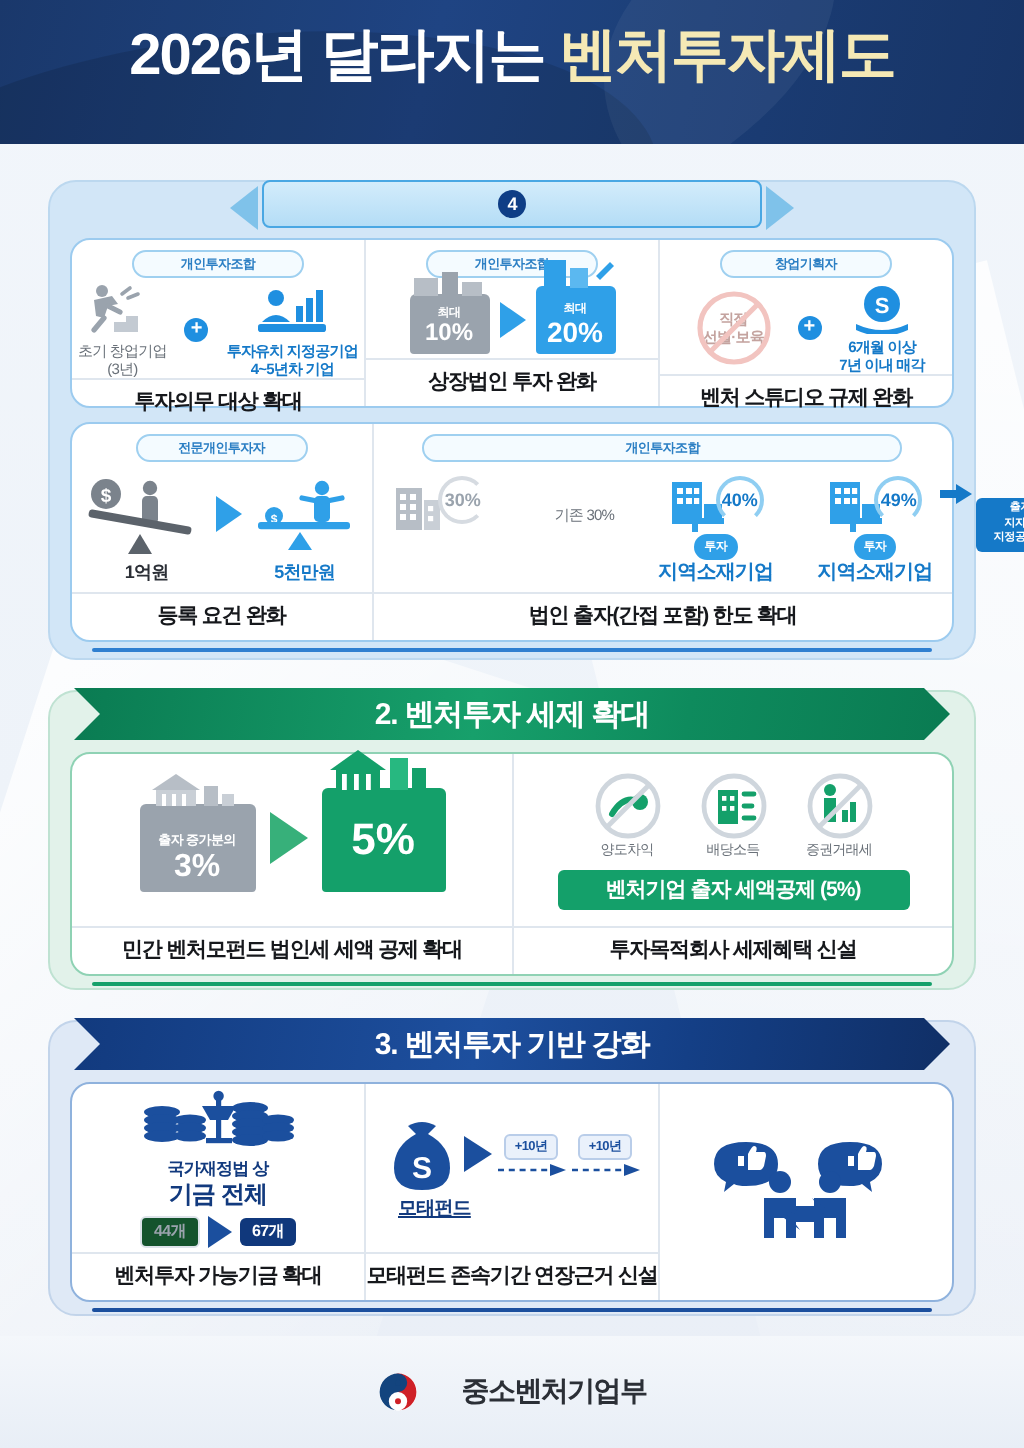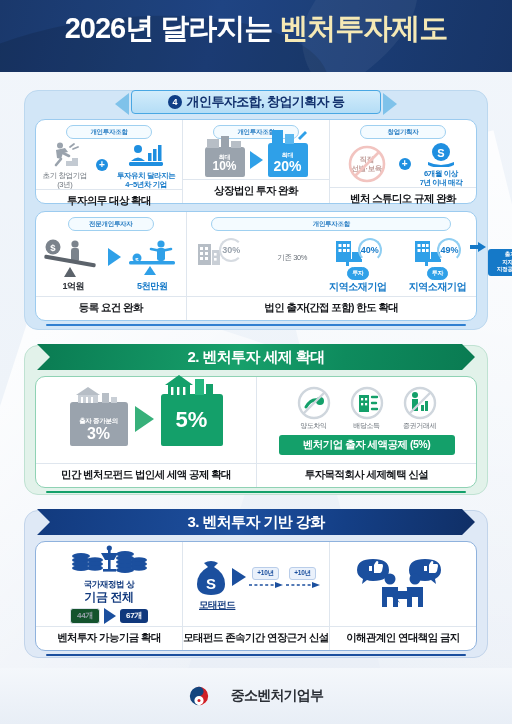--- a/index.html
+++ b/index.html
@@ -185,32 +185,31 @@
       <span class="t-cream">벤처투자제도</span>
     </div>
   </div>
 
   <div class="outer-card" style="top:90px;height:240px;">
     <div class="ribbon-wrap">
       <div class="ribbon-tail l"></div>
       <div class="ribbon-tail r"></div>
       <div class="ribbon">
         <span class="num">4</span>
-        <span>개인투자조합, 창업기획자 등</span>
       </div>
     </div>
 
     <div class="inner-card" style="top:28px;height:85px;bottom:auto;">
       <div class="cols">
 
         <div class="col">
           <div class="tag">개인투자조합</div>
           <div class="col-body">
             <div class="row-h">
-              <div style="display:flex;flex-direction:column;align-items:center;gap:2px;">
+              <div style="display:flex;flex-direction:column;align-items:flex-start;gap:2px;">
                 <svg width="34" height="28" viewBox="0 0 34 28">
                   <circle cx="12" cy="4.5" r="3" fill="#9aa3ad"></circle>
                   <path d="M8 9 L17 7 L20 11 L15 12 L13 18 L9 17 Z" fill="#9aa3ad"></path>
                   <path d="M13 18 L8 24 M15 12 L21 15" stroke="#9aa3ad" stroke-width="2.6" fill="none" stroke-linecap="round"></path>
                   <path d="M22 6 l4 -3 M25 8 l5 -2" stroke="#9aa3ad" stroke-width="1.8" stroke-linecap="round"></path>
                   <rect x="18" y="20" width="6" height="5" fill="#c3cad2"></rect>
                   <rect x="24" y="17" width="6" height="8" fill="#c3cad2"></rect>
                 </svg>
                 <div class="mini">
                   <span>초기 창업기업</span><br>
@@ -221,21 +220,21 @@
               <div style="display:flex;flex-direction:column;align-items:center;gap:2px;">
                 <svg width="36" height="28" viewBox="0 0 36 28">
                   <rect x="20" y="12" width="3.5" height="8" fill="#1f8fe0"></rect>
                   <rect x="25" y="8" width="3.5" height="12" fill="#1f8fe0"></rect>
                   <rect x="30" y="4" width="3.5" height="16" fill="#1f8fe0"></rect>
                   <circle cx="10" cy="8" r="4" fill="#1f8fe0"></circle>
                   <path d="M3 20 q7 -7 14 0 z" fill="#1f8fe0"></path>
                   <rect x="1" y="21" width="34" height="4" rx="1.4" fill="#1f8fe0"></rect>
                 </svg>
                 <div class="mini blue">
-                  <span>투자유치 달라지는</span><br>
+                  <span>투자유치 지정공기업</span><br>
                   <span>4~5년차 기업</span>
                 </div>
               </div>
             </div>
           </div>
           <div class="col-caption">투자의무 대상 확대</div>
         </div>
 
         <div class="col">
           <div class="tag">개인투자조합</div>
@@ -610,21 +609,20 @@
                 <path d="M50 30 h16 v20 h-5 v-10 h-6 v10 h-5 z"></path>
                 <path d="M38 34 h14 l-3 -4 l8 6 l-8 6 l3 -4 h-14 z"></path>
                 <path d="M54 42 h-14 l3 4 l-8 -6 l8 -6 l-3 4 h14 z"></path>
               </g>
               <g fill="#ffffff">
                 <path d="M13 9 v5 h3 v-5 z M18 8 q2 -4 3 -4 q2 0 1 3 h4 q1 0 1 2 l-1 5 q-1 2 -2 2 h-6 z" transform="translate(-1,0)"></path>
                 <path d="M67 9 v5 h3 v-5 z M72 8 q2 -4 3 -4 q2 0 1 3 h4 q1 0 1 2 l-1 5 q-1 2 -2 2 h-6 z"></path>
               </g>
             </svg>
           </div>
-          <div class="col-caption">이해관계인 연대책임 금지</div>
         </div>
 
       </div>
       <div class="sep-line" style="background:#1b4f9e;bottom:-6px;"></div>
     </div>
   </div>
 
   <div class="footer">
     <svg width="20" height="20" viewBox="0 0 20 20">
       <circle cx="10" cy="10" r="9.4" fill="#ffffff"></circle>

